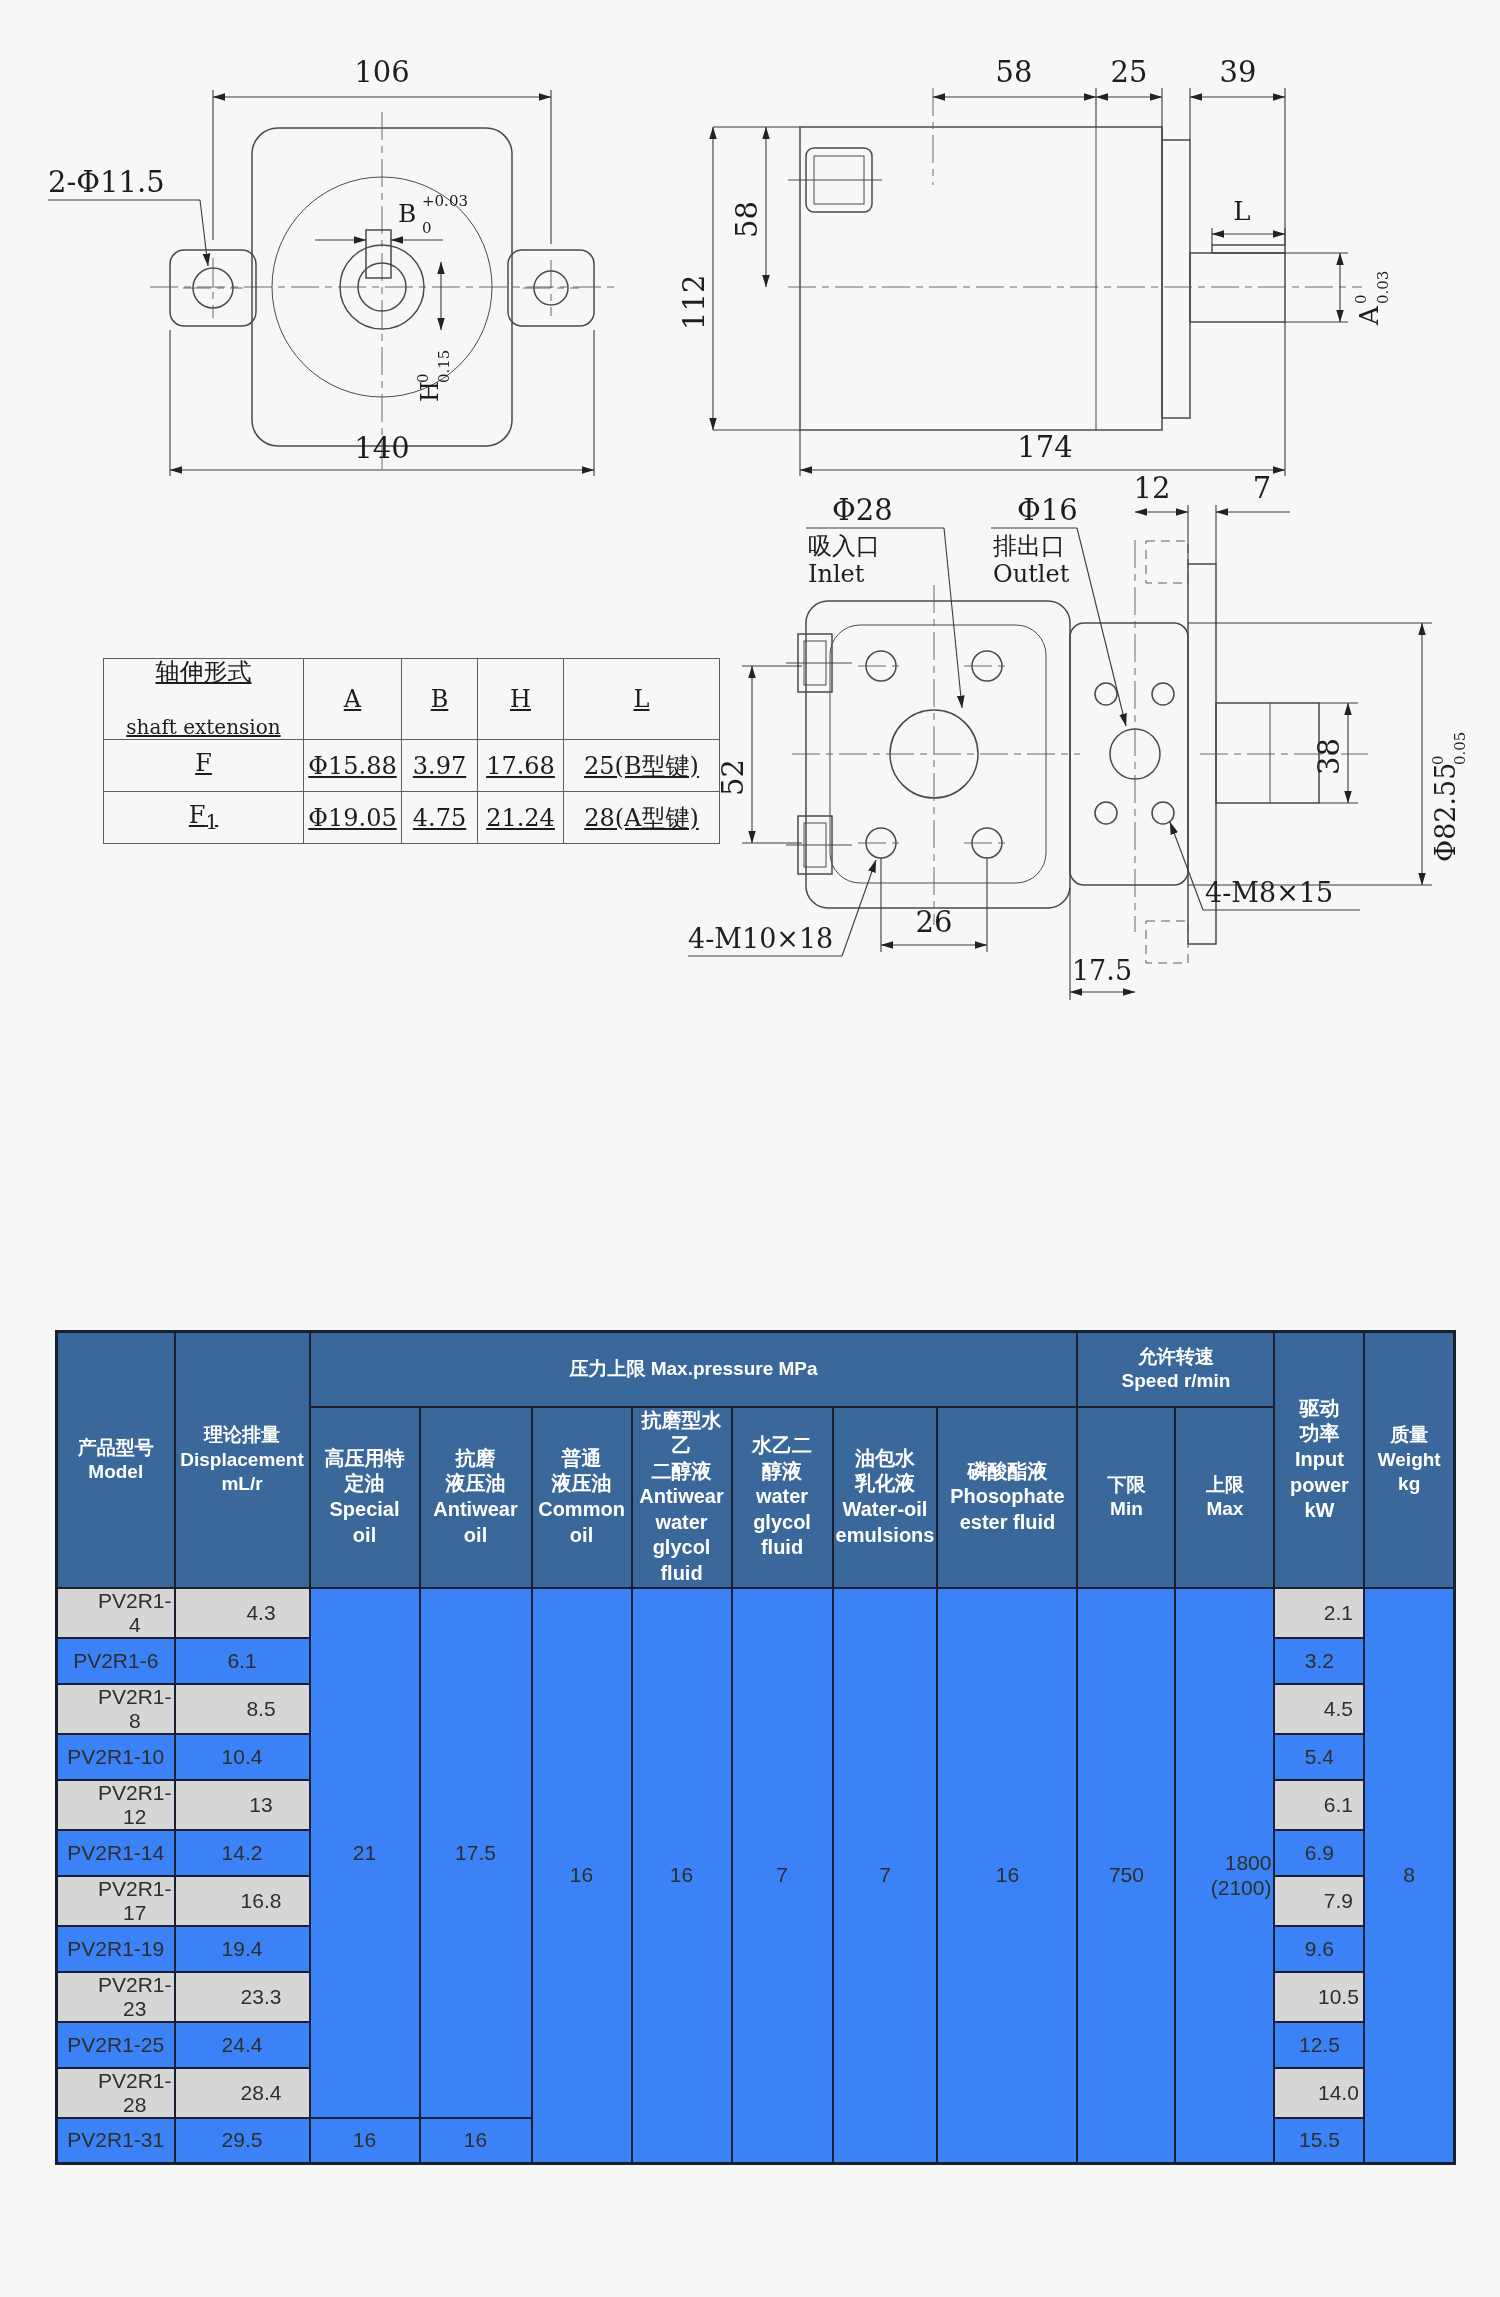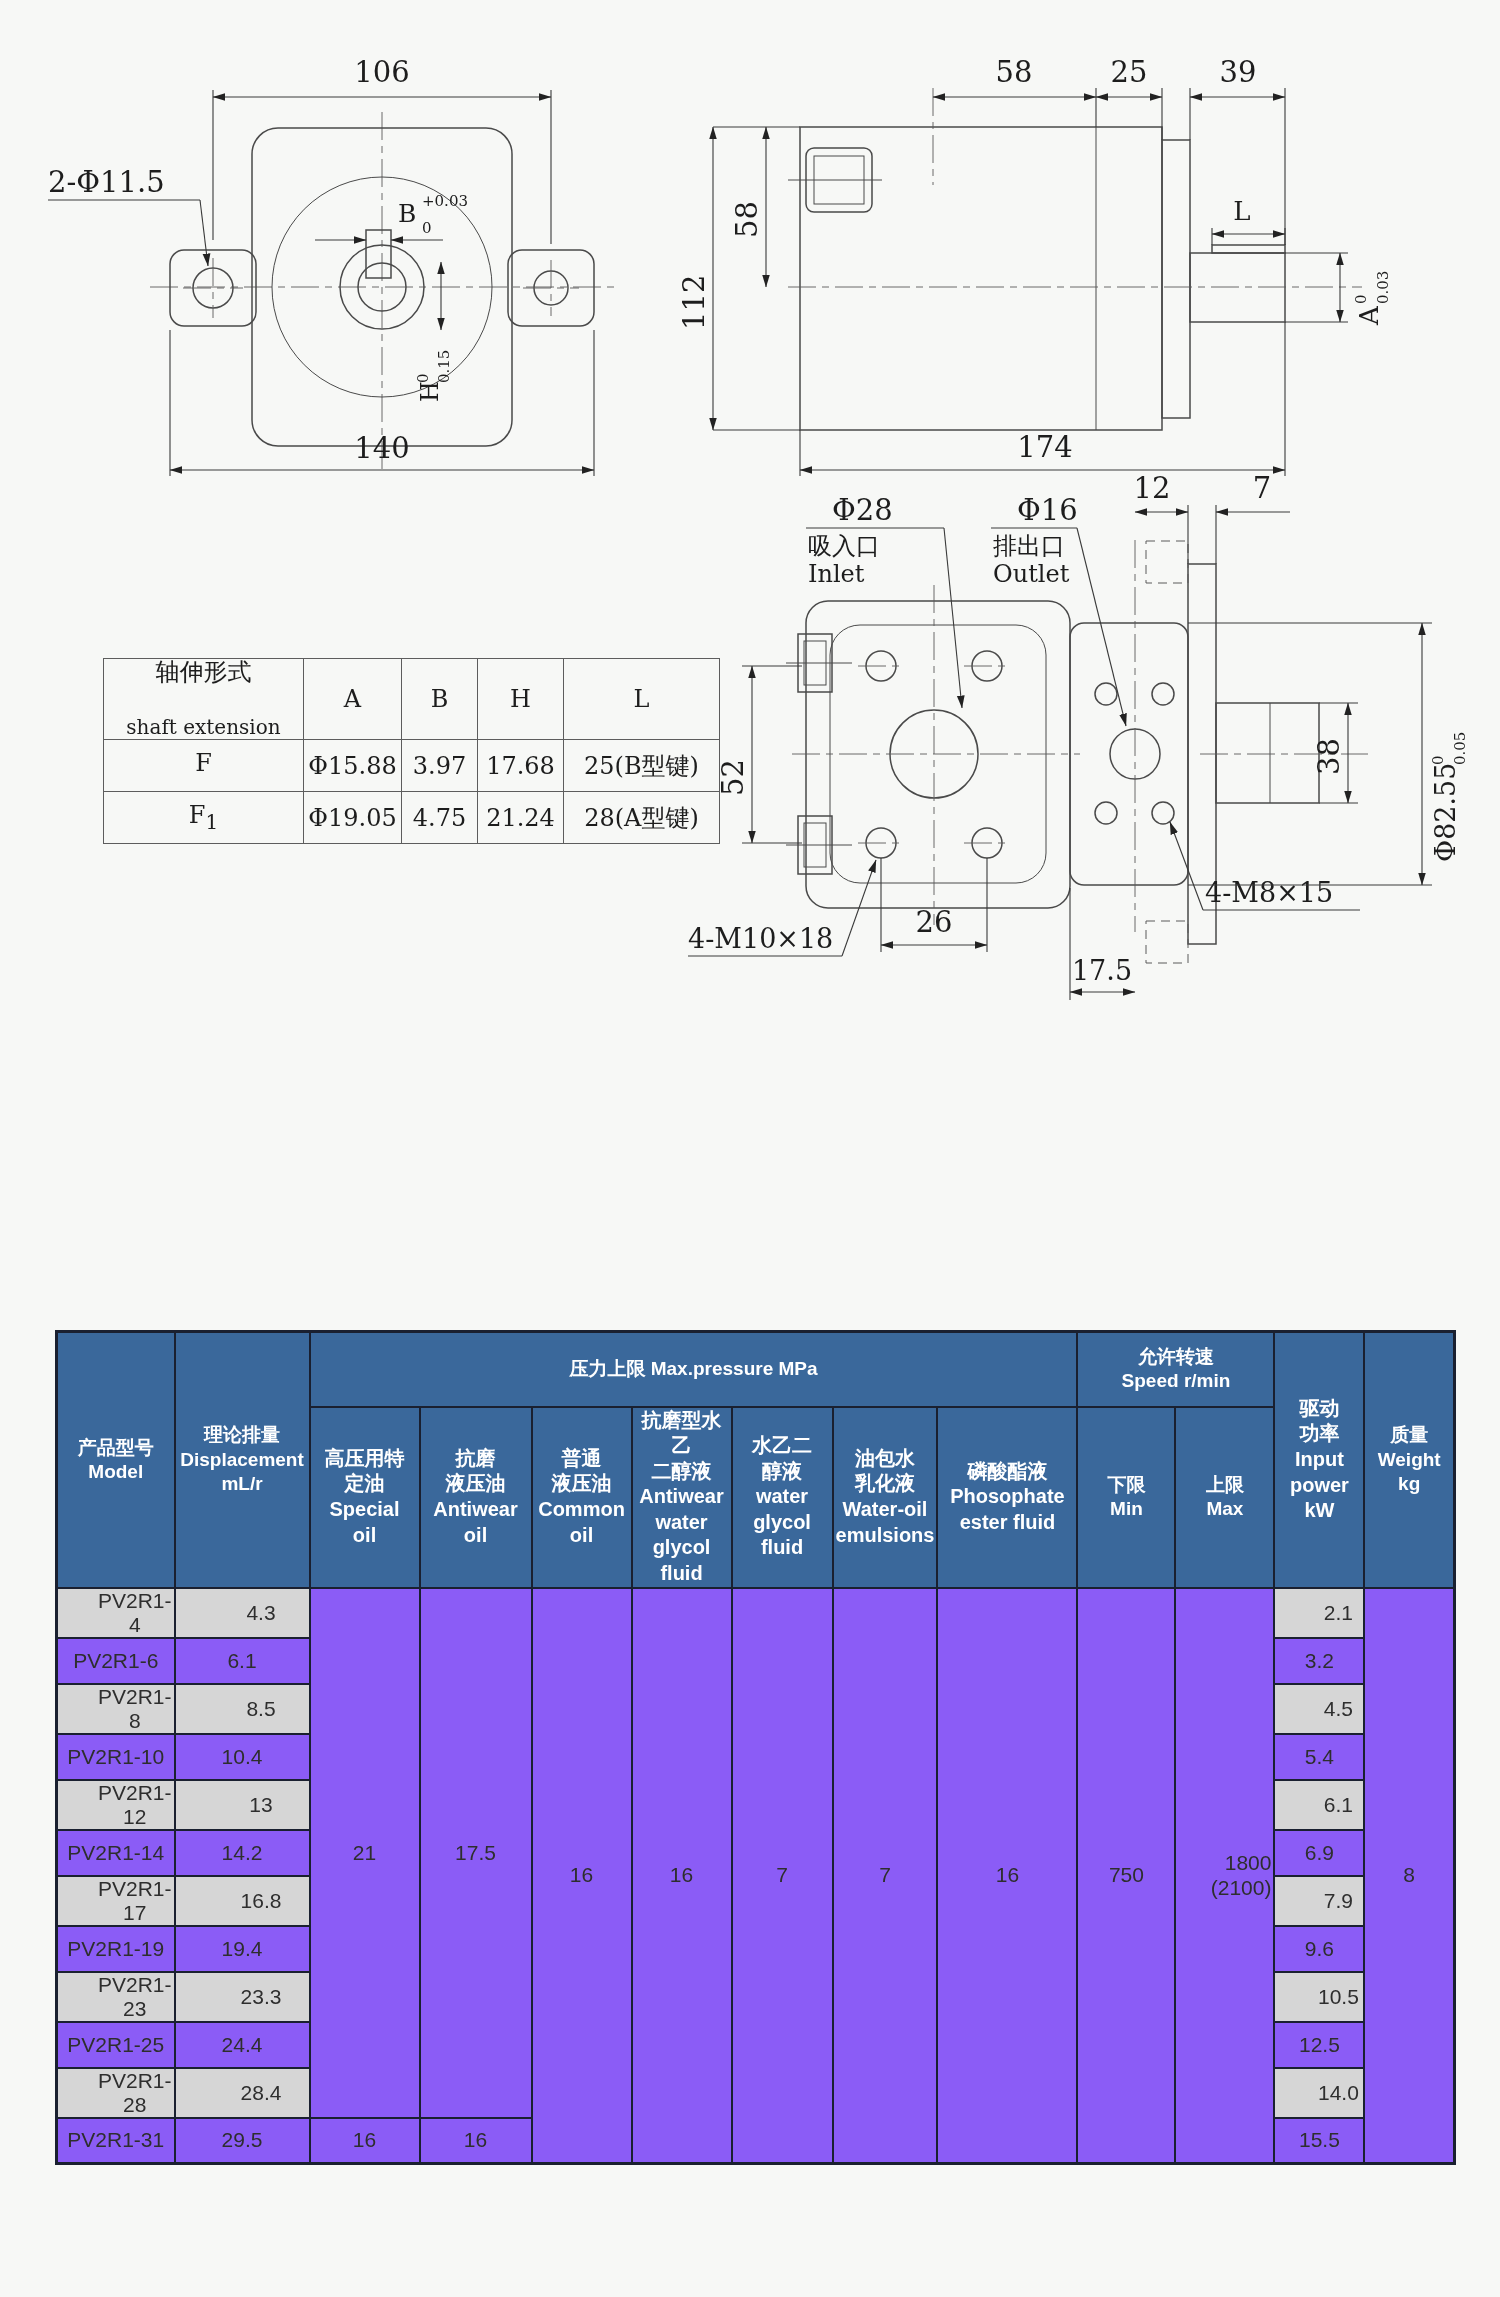--- a/index.html
+++ b/index.html
@@ -15,33 +15,33 @@
   .dash{fill:none;stroke:#5a5a5a;stroke-width:1;stroke-dasharray:9 6;}
   text{fill:#1d1d1d;font-family:"DejaVu Serif",serif;}
   .dt{font-size:29px;}
   .dts{font-size:15px;}
   .lbl{font-size:27px;}
   .cjk{font-size:24px;}
 
   
   .shaft{position:absolute;left:103px;top:658px;border-collapse:collapse;table-layout:fixed;background:transparent;}
   .shaft td{border:1.6px solid #5d5d5d;text-align:center;vertical-align:middle;
-            font-family:"DejaVu Serif",serif;color:#1d1d1d;padding:0;}
+            font-family:"DejaVu Serif",serif;color:#1d1d1d;padding:0;text-decoration:underline;}
   .shaft .hcn{font-size:24px;line-height:1.1;display:block;}
   .shaft .hen{font-size:20px;line-height:1.15;display:block;margin-top:31px;}
   .shaft .v{font-size:24px;}
 
   
   .spec{position:absolute;left:55px;top:1330px;border-collapse:collapse;table-layout:fixed;
         border:3px solid #1a2030;background:#fff;}
   .spec th,.spec td{border:2px solid #1a2030;text-align:center;vertical-align:middle;padding:0 2px;}
   .spec th{background:#3a689b;color:#fff;font-weight:bold;font-size:20px;line-height:1.28;}
   .spec th .ln{display:block;}
   .spec th.big{font-size:19px;}
-  .spec td{color:#2e2e2e;font-size:21px;background:#8b5cf6;}
+  .spec td{color:#2e2e2e;font-size:21px;background:#3b82f6;}
   .spec td.gy{background:#d6d6d6;padding-left:40px;}
   .spec tr.h1{height:75px;}
   .spec tr.h2{height:140px;padding-left:20px;}
   .spec tr.dr{height:46px;}
   .spec td .ln{display:block;line-height:1.2;text-align:right;}
 </style>
 </head>
 <body>
 
 <div class="sheet">

